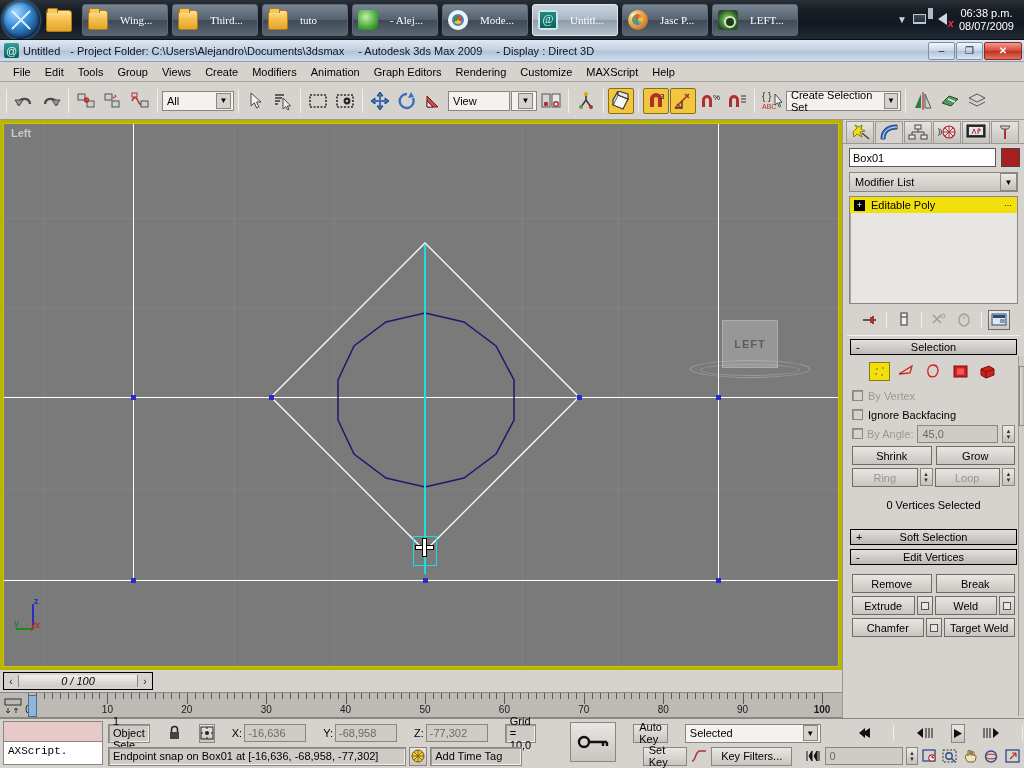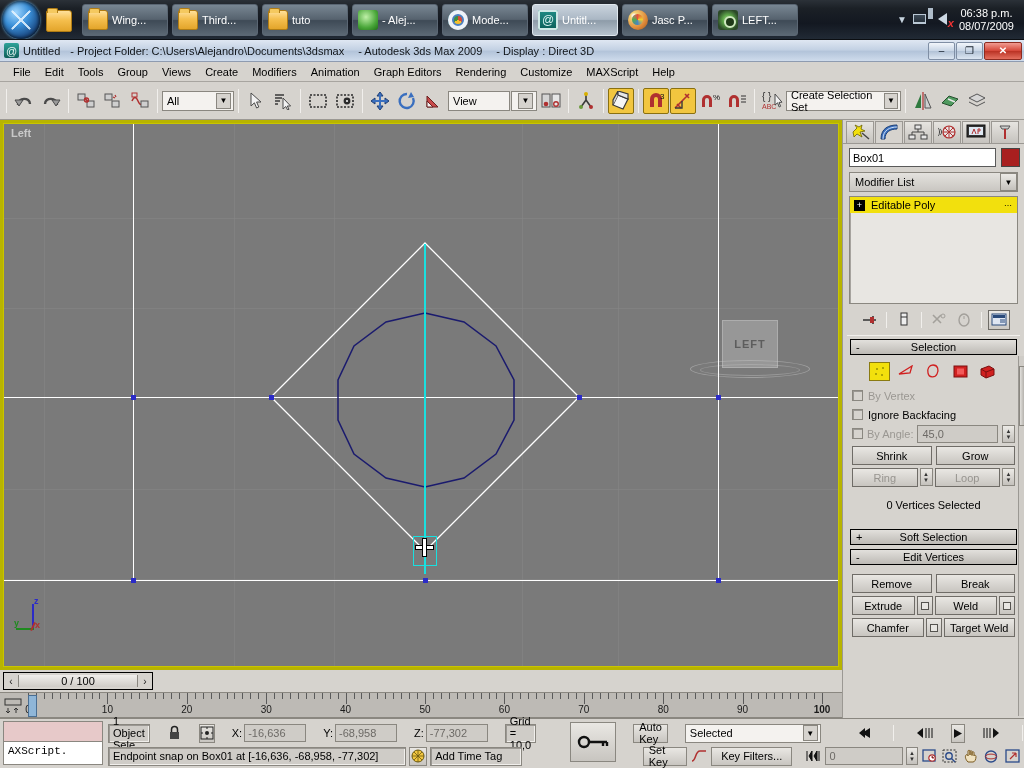--- a/index.html
+++ b/index.html
@@ -28,24 +28,24 @@
   .startorb::after{
     content:""; position:absolute; left:9px; top:9px; width:20px; height:20px;
     background:
       linear-gradient(135deg, transparent 46%, #e6f4ff 46%, #e6f4ff 54%, transparent 54%),
       linear-gradient(45deg, transparent 46%, #e6f4ff 46%, #e6f4ff 54%, transparent 54%);
     opacity:.85; border-radius:3px;
   }
   .qlaunch { width:30px; height:30px; margin:0 4px 0 6px; flex:0 0 auto; position:relative; }
   .tb-item {
     height:32px; min-width:86px; max-width:86px; margin:0 2px; flex:0 0 auto;
-    display:flex; align-items:center; gap:4px; padding:0 5px;
+    display:flex; align-items:center; gap:12px; padding:0 5px;
     border:1px solid #5a6673; border-radius:3px;
     background: linear-gradient(180deg,#788693 0%,#56626e 48%,#3e4a56 52%,#5b6874 100%);
-    color:#fff; font-size:11px; overflow:hidden; white-space:nowrap;
+    color:#fff; font-size:11px; overflow:hidden; white-space:nowrap;font-family:Liberation Serif, serif;
   }
   .tb-item.active {
     background: linear-gradient(180deg,#c9d3dd 0%,#aab7c4 48%,#8e9ca9 52%,#b7c3ce 100%);
     border-color:#dfe7ee;
   }
   .tb-ico { width:20px; height:20px; flex:0 0 auto; position:relative; }
   .ico-folder{
     background: linear-gradient(180deg,#ffe09a 0%,#f5bf4e 45%,#e3a52b 100%);
     border:1px solid #b07c14; border-radius:2px 3px 2px 2px;
   }
@@ -161,21 +161,21 @@
 
   
   #timeslider{ position:absolute; left:0; top:670px; width:842px; height:22px;
      background:#d6d3ce; display:flex; align-items:center; }
   .ts-handle{ margin-left:3px; height:18px; display:flex; align-items:center;
      border:1px solid #000; background:#d6d3ce; }
   .ts-arrow{ width:14px; height:16px; display:flex; align-items:center; justify-content:center;
      font-size:10px; color:#222; }
   .ts-text{ width:120px; text-align:center; font-size:11px;
      border-left:1px solid #8a8780; border-right:1px solid #8a8780;
-     background:linear-gradient(180deg,#f0eeeb,#cfccc7); }
+     background:linear-gradient(180deg,#f0eeeb,#cfccc7);font-style:italic; }
   #trackbar{ position:absolute; left:0; top:692px; width:842px; height:26px;
      background:#bdbab5; border-top:1px solid #8a8780; border-bottom:1px solid #8a8780; overflow:hidden; }
   .tb-key{ position:absolute; left:3px; top:3px; width:20px; height:20px;
      display:flex;align-items:center;justify-content:center; color:#222; font-size:13px; }
   .ruler{ position:absolute; left:28px; top:0; right:0; height:26px; }
   .ruler .tick{ position:absolute; top:0; width:1px; background:#5a5a5a; }
   .ruler .num{ position:absolute; top:11px; font-size:10px; color:#1a1a1a; transform:translateX(-50%); }
   .slider-thumb{ position:absolute; top:2px; width:9px; height:22px; background:#8fb6d8;
      border:1px solid #4a6e92; }
 

